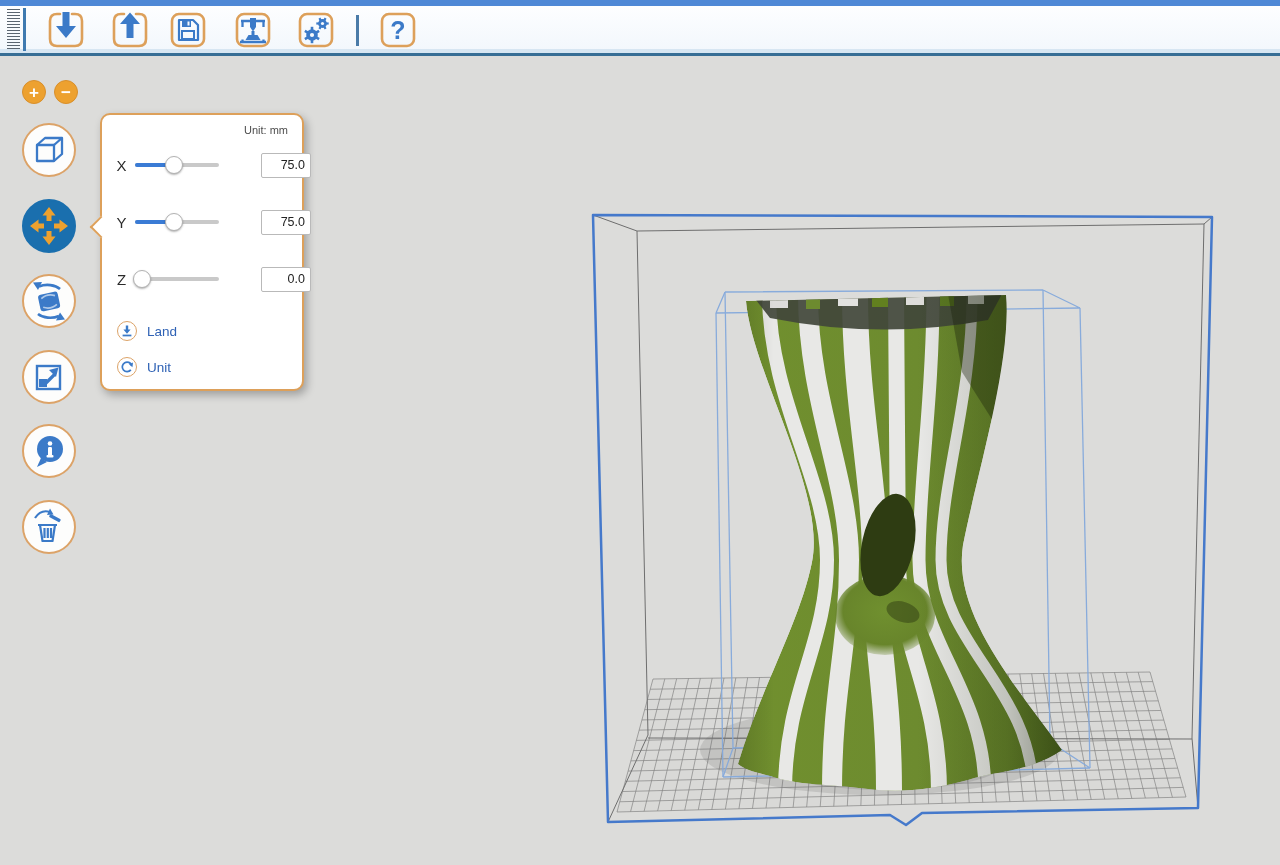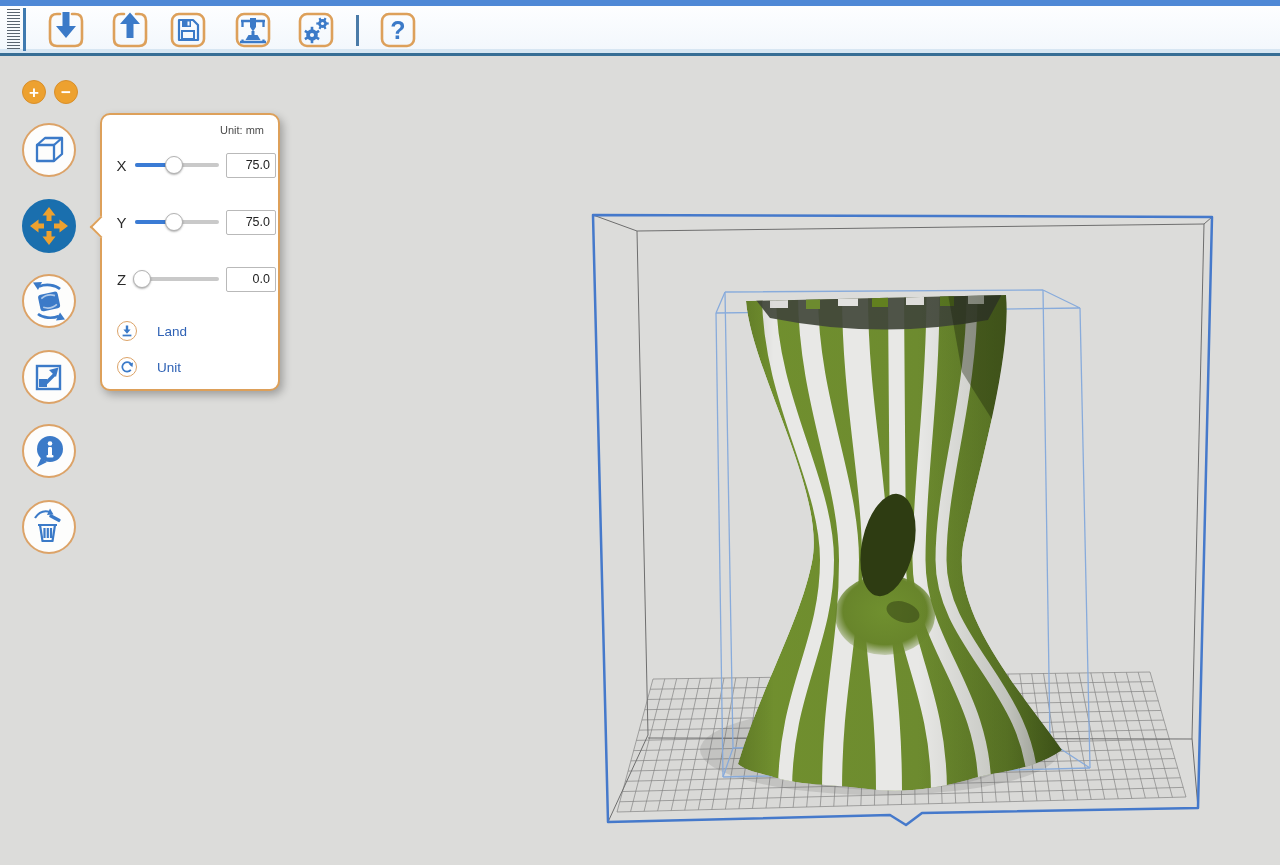--- a/index.html
+++ b/index.html
@@ -17,37 +17,37 @@
   .tsep{position:absolute;left:356px;top:9px;width:3px;height:31px;background:#4A7BA8;}
   
   .zbtn{position:absolute;width:24px;height:24px;border-radius:50%;background:#EDA12F;
     border:1px solid #d88f2b;color:#fff;font-size:17px;font-weight:bold;line-height:21px;
     text-align:center;z-index:6;cursor:pointer;padding:0;}
   .cbtn{position:absolute;left:22px;width:54px;height:54px;border-radius:50%;
     background:#fdfdfc;border:2px solid #DCA368;box-sizing:border-box;z-index:6;cursor:pointer;padding:0;}
   .cbtn svg{display:block;margin:-2px 0 0 -2px;}
   .cbtn.active{background:#1A6FAE;border-color:#1A6FAE;}
   
-  .panel{position:absolute;left:100px;top:113px;width:180px;height:278px;background:#fff;
+  .panel{position:absolute;left:100px;top:113px;width:204px;height:278px;background:#fff;
     border:2.5px solid #DDA05A;border-radius:10px;box-shadow:3px 4px 9px rgba(0,0,0,.28);
     z-index:7;box-sizing:border-box;}
   .panel .tail{position:absolute;left:-9px;top:104px;width:14px;height:14px;background:#fff;
     border-left:2.5px solid #DDA05A;border-bottom:2.5px solid #DDA05A;transform:rotate(45deg);}
   .unit{position:absolute;top:9px;right:14px;font-size:11px;color:#4d4d4d;}
   .srow{position:absolute;left:13px;display:flex;align-items:center;gap:7px;height:26px;}
   .srow .axis{width:13px;text-align:center;font-size:15px;color:#2b2b2b;}
   .slider{position:relative;width:84px;height:22px;--fill:50%;cursor:pointer;}
   .slider .track{position:absolute;left:0;right:0;top:9px;height:4px;background:#c9c9c9;border-radius:2px;}
   .slider .fill{position:absolute;left:0;top:9px;height:4px;width:var(--fill);background:#3A7BD5;border-radius:2px;}
   .slider .thumb{position:absolute;top:2px;left:calc(var(--fill) - 9px);width:18px;height:18px;
     border-radius:50%;background:#fff;border:1px solid #b2b2b2;box-sizing:border-box;
     box-shadow:0 1px 2px rgba(0,0,0,.3);}
   .valbox{width:38px;height:23px;border:1px solid #b9b9b9;border-radius:2px;font-size:12.5px;
-    text-align:right;padding:0 5px;color:#222;background:#fff;font-family:"Liberation Sans",sans-serif;}
-  .arow{position:absolute;left:15px;display:flex;align-items:center;gap:20px;
+    text-align:right;padding:0 5px;color:#222;background:#fff;font-family:"Liberation Sans",sans-serif;margin-left:35px;}
+  .arow{position:absolute;left:15px;display:flex;align-items:center;gap:10px;
     color:#2F62B5;font-size:13.5px;cursor:pointer;background:none;border:none;padding:0;font-family:"Liberation Sans",sans-serif;}
   .aicon{width:20px;height:20px;border-radius:50%;border:1.6px solid #DCA368;box-sizing:border-box;
     background:#fff;display:flex;align-items:center;justify-content:center;}
   
   .viewport{position:absolute;left:0;top:56px;width:1280px;height:809px;z-index:1;}
   #scene{position:absolute;left:0;top:-56px;}
 </style>
 </head>
 <body>
 

